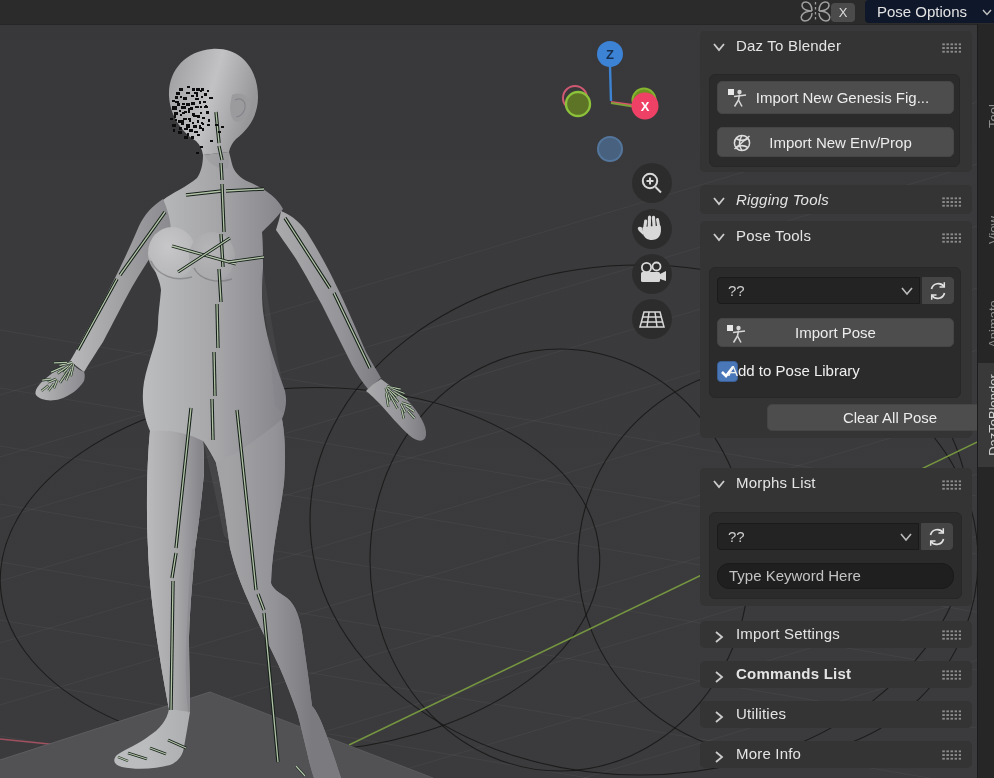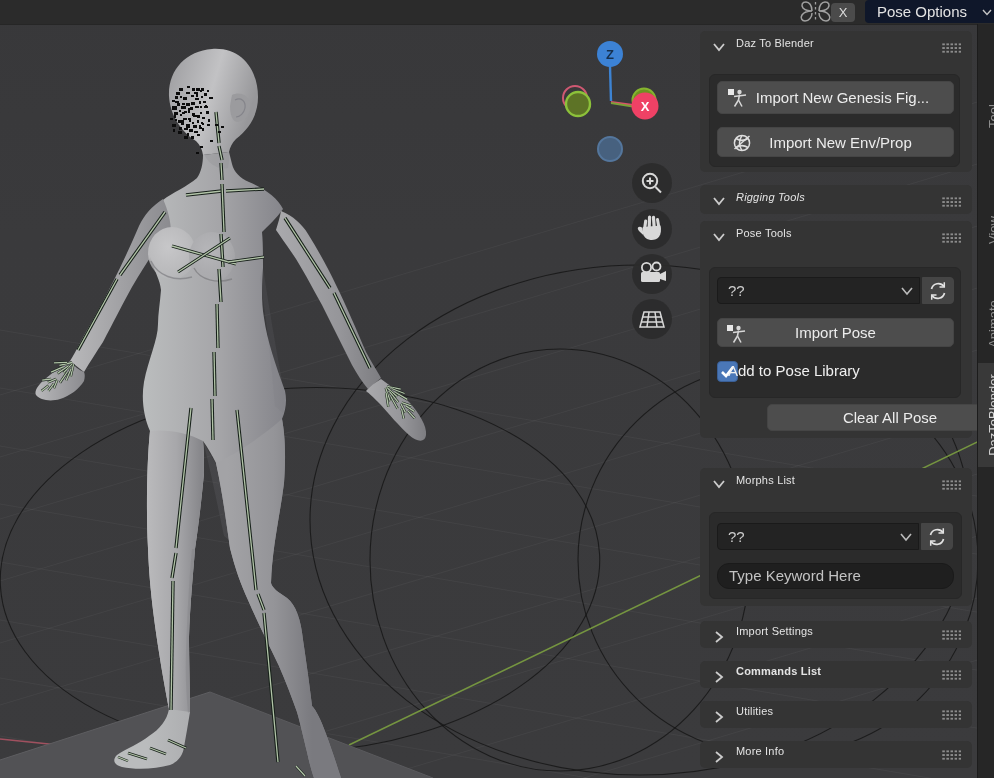--- a/index.html
+++ b/index.html
@@ -1,21 +1,21 @@
 <!DOCTYPE html>
 <html><head>
 <meta charset="utf-8">
 <style>
 html,body{margin:0;padding:0;background:#3a3a3b;}
 #stage{position:relative;width:994px;height:778px;overflow:hidden;font-family:"Liberation Sans",sans-serif;background:linear-gradient(180deg,#38383a 0%,#3a3a3c 30%,#3b3b3d 100%);}
 #vp{position:absolute;left:0;top:0;}
 .card{position:absolute;left:700px;width:272px;background:#343434;border-radius:5px;color:#dedede;}
 .phead{position:relative;height:31px;}
 .phead .chev{position:absolute;left:12px;top:9px;}
-.phead .ptitle{position:absolute;left:36px;top:6px;font-size:11px;letter-spacing:0.2px;color:#e4e4e4;}
+.phead .ptitle{position:absolute;left:36px;top:6px;font-size:15px;letter-spacing:0.2px;color:#e4e4e4;}
 .grip{position:absolute;right:11px;top:11px;width:20px;height:11px;background-image:radial-gradient(circle,#8c8c8c 0.95px,rgba(0,0,0,0) 1.15px);background-size:4.1px 3.7px;background-position:0.5px 0.5px;}
 .sub{position:absolute;background:#2b2b2b;border:1px solid #272727;border-radius:6px;}
 .btn{position:absolute;background:#4d4d4d;border:1px solid #454545;border-radius:5px;color:#ececec;font-size:15px;text-align:center;box-sizing:border-box;}
 .dfield{position:absolute;background:#232323;border:1px solid #1a1a1a;box-sizing:border-box;color:#cccccc;font-size:15px;}
 #hdr{position:absolute;left:0;top:0;width:994px;height:24px;background:#2b2b2b;border-bottom:1px solid #262626;}
 #tabs{position:absolute;left:977px;top:24px;width:17px;height:754px;background:#262626;border-left:1px solid #1c1c1c;overflow:hidden;}
 .vtab{position:absolute;left:0;width:17px;}
 .vtab span{position:absolute;left:86%;top:50%;transform:translate(-50%,-50%) rotate(-90deg);transform-origin:center;white-space:nowrap;font-size:13px;color:#8f8f8f;display:block;}
 </style>
 </head>

